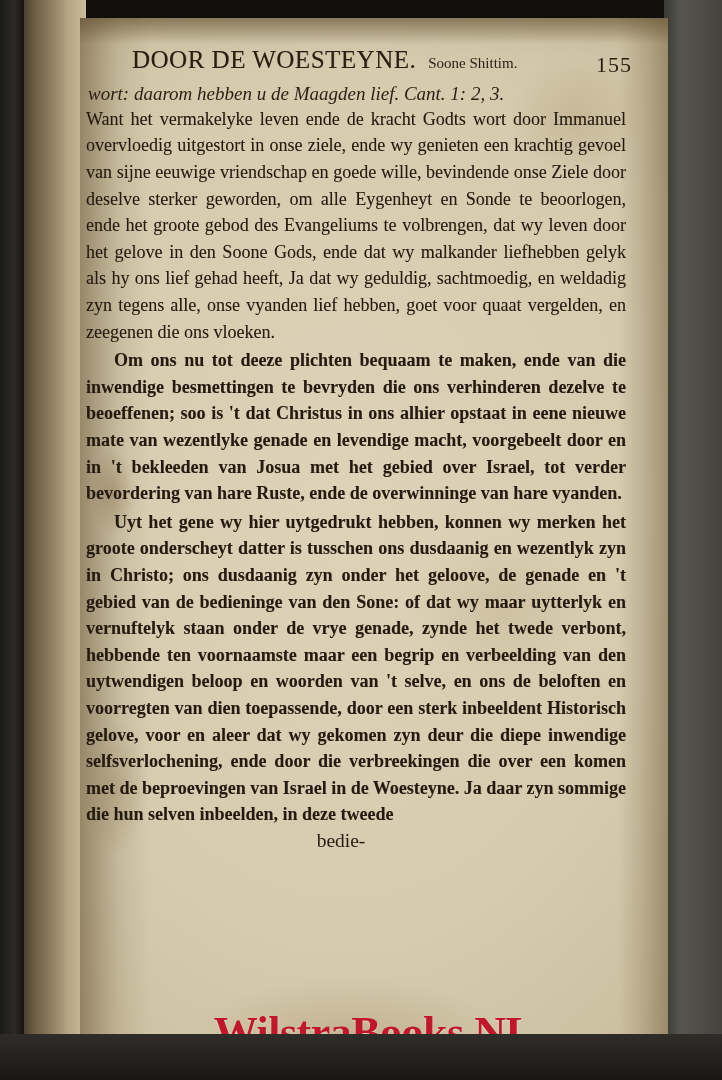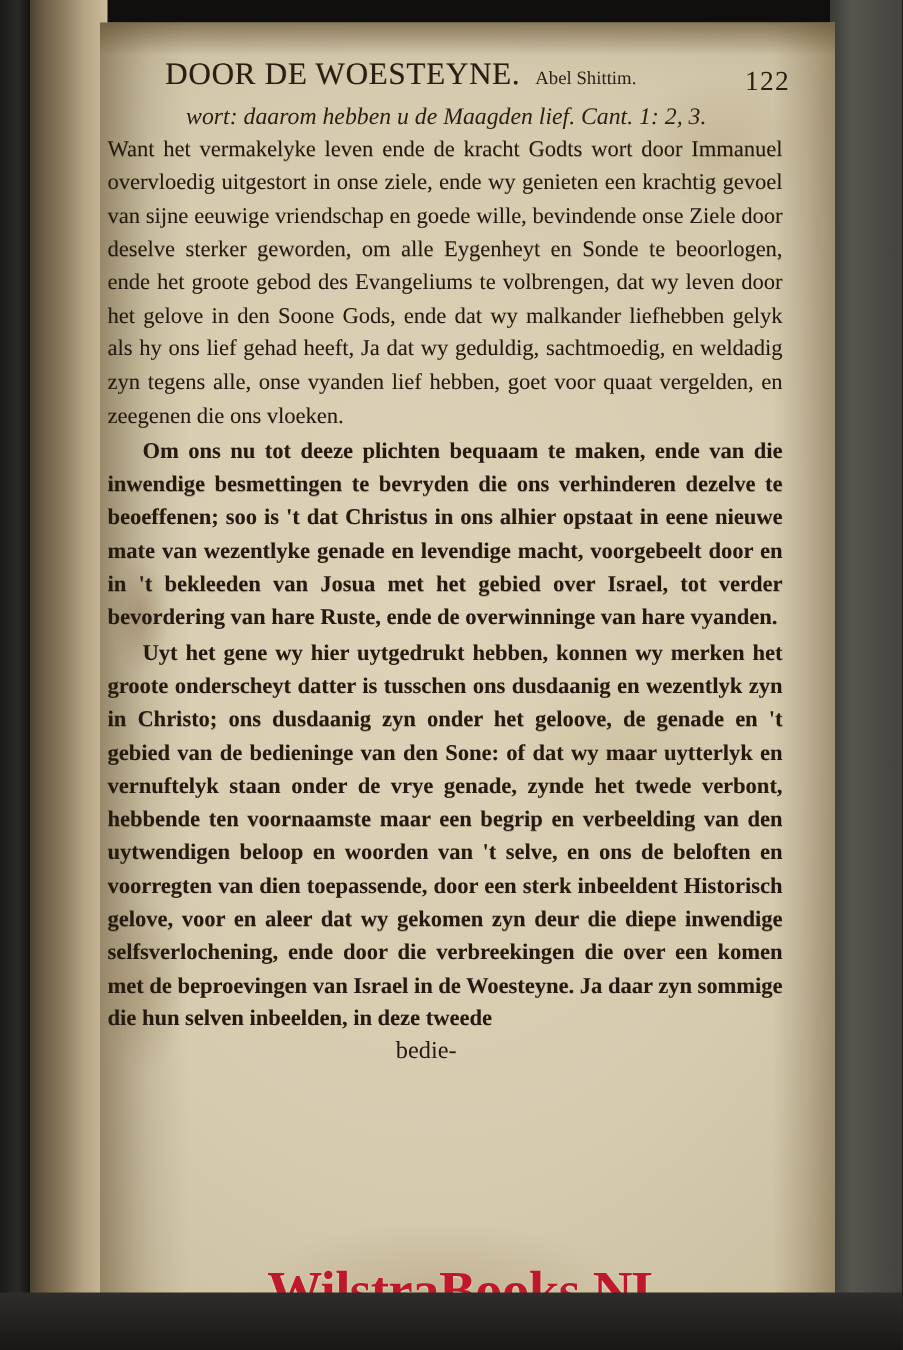--- a/index.html
+++ b/index.html
@@ -111,21 +111,20 @@
     color: #2a1e12;
     letter-spacing: 1px;
   }
   .catchline {
     font-style: italic;
     font-size: 19px;
     line-height: 1.1;
     margin-top: 4px;
     padding-left: 2px;
     color: #2b1f13;
-    text-align: center;
   }
   p.body {
     font-size: 18px;
     line-height: 26.6px;
     margin: 0;
     text-align: justify;
     color: #241a10;
     text-shadow: 0.3px 0.25px 0 rgba(45,32,16,0.28);
   }
   p.body.first { margin-top: 1px; }
@@ -181,22 +180,22 @@
     <div class="blotch b5"></div>
     <div class="edge-top"></div>
     <div class="edge-bottom"></div>
     <div class="curve"></div>
     <div class="curve-r"></div>
 
     <div class="text-col">
 
       <div class="header-line">
         <span class="running-title">DOOR DE WOESTEYNE.</span>
-        <span class="header-note">Abel Shittim.</span>
-        <span class="page-number">122</span>
+        <span class="header-note">Soone Shittim.</span>
+        <span class="page-number">155</span>
       </div>
 
       <div class="catchline">wort: daarom hebben u de Maagden lief. Cant. 1: 2, 3.</div>
 
       <p class="body first">Want het vermakelyke leven ende de kracht Godts wort door Immanuel overvloedig uitgestort in onse ziele, ende wy genieten een krachtig gevoel van sijne eeuwige vriendschap en goede wille, bevindende onse Ziele door deselve sterker geworden, om alle Eygenheyt en Sonde te beoorlogen, ende het groote gebod des Evangeliums te volbrengen, dat wy leven door het gelove in den Soone Gods, ende dat wy malkander liefhebben gelyk als hy ons lief gehad heeft, Ja dat wy geduldig, sachtmoedig, en weldadig zyn tegens alle, onse vyanden lief hebben, goet voor quaat vergelden, en zeegenen die ons vloeken.</p>
       <p class="body indent">Om ons nu tot deeze plichten bequaam te maken, ende van die inwendige besmettingen te bevryden die ons verhinderen dezelve te beoeffenen; soo is 't dat Christus in ons alhier opstaat in eene nieuwe mate van wezentlyke genade en levendige macht, voorgebeelt door en in 't bekleeden van Josua met het gebied over Israel, tot verder bevordering van hare Ruste, ende de overwinninge van hare vyanden.</p>
       <p class="body indent">Uyt het gene wy hier uytgedrukt hebben, konnen wy merken het groote onderscheyt datter is tusschen ons dusdaanig en wezentlyk zyn in Christo; ons dusdaanig zyn onder het geloove, de genade en 't gebied van de bedieninge van den Sone: of dat wy maar uytterlyk en vernuftelyk staan onder de vrye genade, zynde het twede verbont, hebbende ten voornaamste maar een begrip en verbeelding van den uytwendigen beloop en woorden van 't selve, en ons de beloften en voorregten van dien toepassende, door een sterk inbeeldent Historisch gelove, voor en aleer dat wy gekomen zyn deur die diepe inwendige selfsverlochening, ende door die verbreekingen die over een komen met de beproevingen van Israel in de Woesteyne. Ja daar zyn sommige die hun selven inbeelden, in deze tweede</p>
 
       <span class="last-word">bedie-</span>
     </div>

